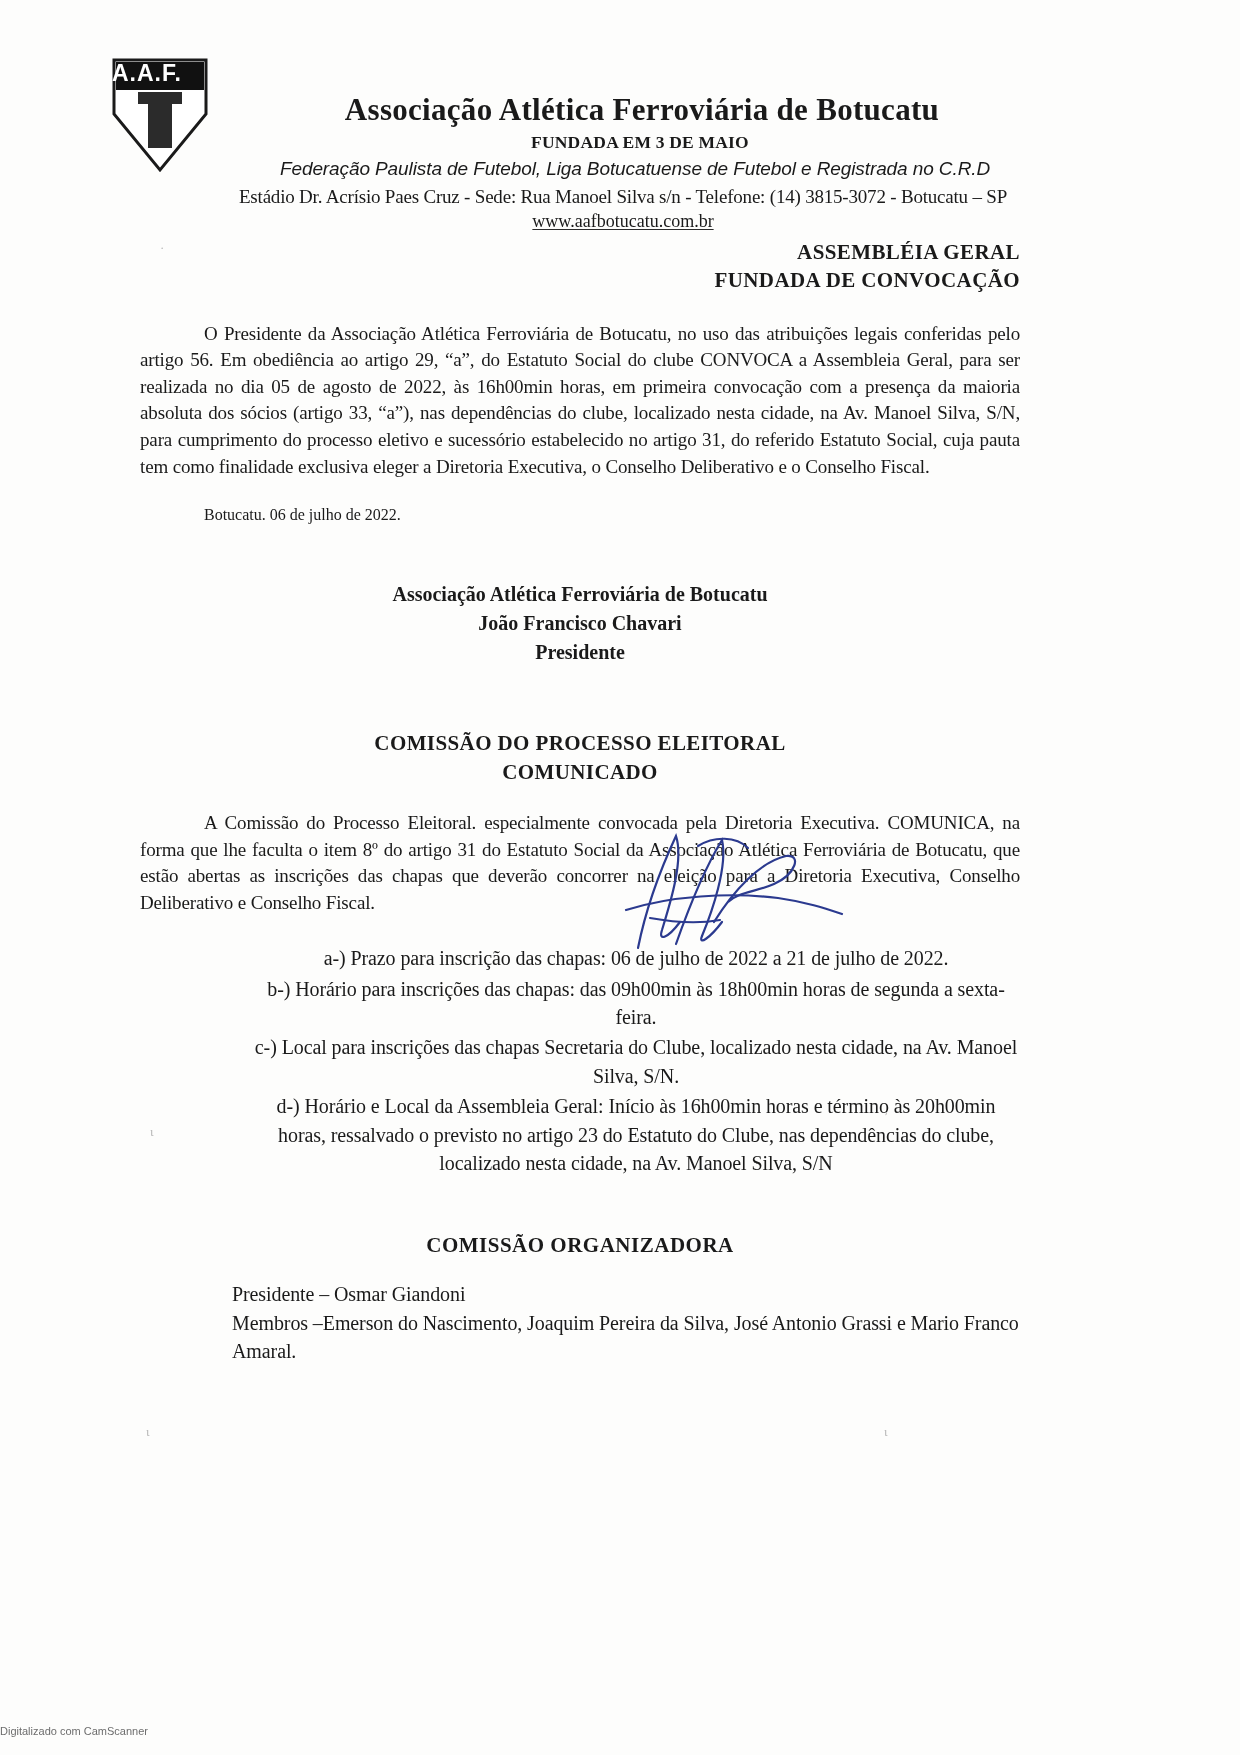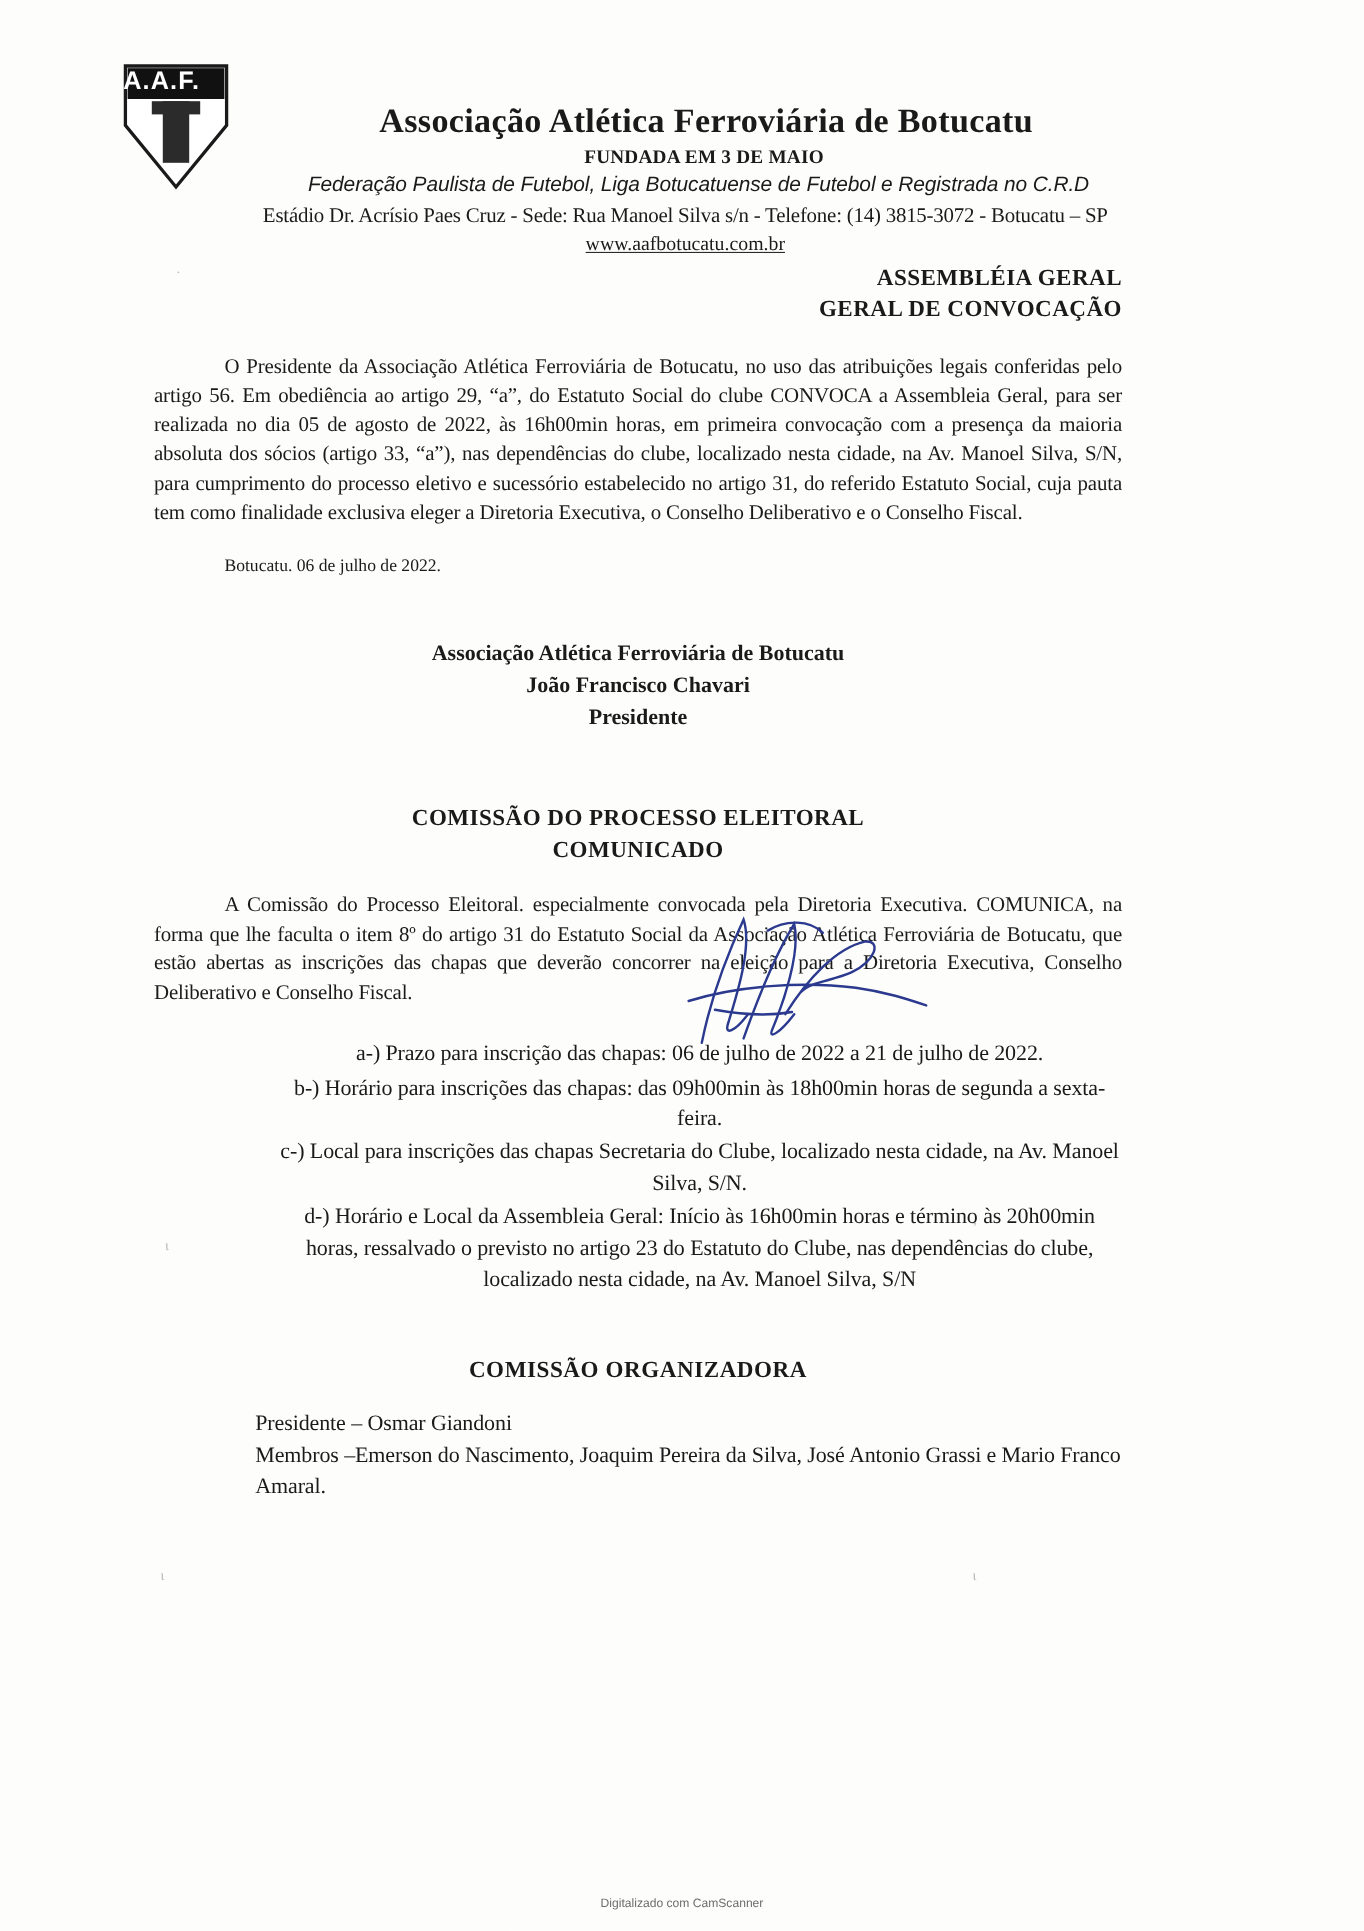--- a/index.html
+++ b/index.html
@@ -155,21 +155,21 @@
     line-height: 1.42;
     margin: 0 0 0 92px;
     letter-spacing: -0.1px;
   }
 
   .footer-scan {
     position: absolute;
     bottom: 18px;
     left: 0;
     width: 1240px;
-    text-align: center;
+    text-align: left;
     font-size: 11px;
     color: #6d6d6d;
     font-family: "Liberation Sans", sans-serif;
   }
 
   
   .speck {
     position: absolute;
     color: #b9b9b9;
     font-size: 13px;
@@ -203,21 +203,21 @@
     <div class="founded">FUNDADA EM 3 DE MAIO</div>
     <div class="federation">Federação Paulista de Futebol, Liga Botucatuense de Futebol  e Registrada no C.R.D</div>
     <div class="address">Estádio Dr. Acrísio Paes Cruz - Sede: Rua Manoel Silva s/n - Telefone: (14) 3815-3072 - Botucatu – SP</div>
     <div class="website">www.aafbotucatu.com.br</div>
   </div>
 
   <div class="content">
 
     <div class="title-block">
       <div>ASSEMBLÉIA GERAL</div>
-      <div>GERAL DE CONVOCAÇÃO</div>
+      <div>FUNDADA DE CONVOCAÇÃO</div>
     </div>
 
     <p class="para">O Presidente da Associação Atlética Ferroviária de Botucatu, no uso das atribuições legais conferidas pelo artigo 56. Em obediência ao artigo 29, “a”, do Estatuto Social do clube CONVOCA a Assembleia Geral, para ser realizada no dia 05 de agosto de 2022, às 16h00min horas, em primeira convocação com a presença da maioria absoluta dos sócios (artigo 33, “a”), nas dependências do clube, localizado nesta cidade, na Av. Manoel Silva, S/N, para cumprimento do processo eletivo e sucessório estabelecido no artigo 31, do referido Estatuto Social, cuja pauta tem como finalidade exclusiva eleger a Diretoria Executiva, o Conselho Deliberativo e o Conselho Fiscal.</p>
 
     <div class="date-line">Botucatu. 06 de julho de 2022.</div>
 
     <div style="position:relative;">
       <div class="signature">
         <svg width="260" height="130" viewBox="0 0 260 130" xmlns="http://www.w3.org/2000/svg">
           <g fill="none" stroke="#2b3a8f" stroke-width="2.2" stroke-linecap="round">

